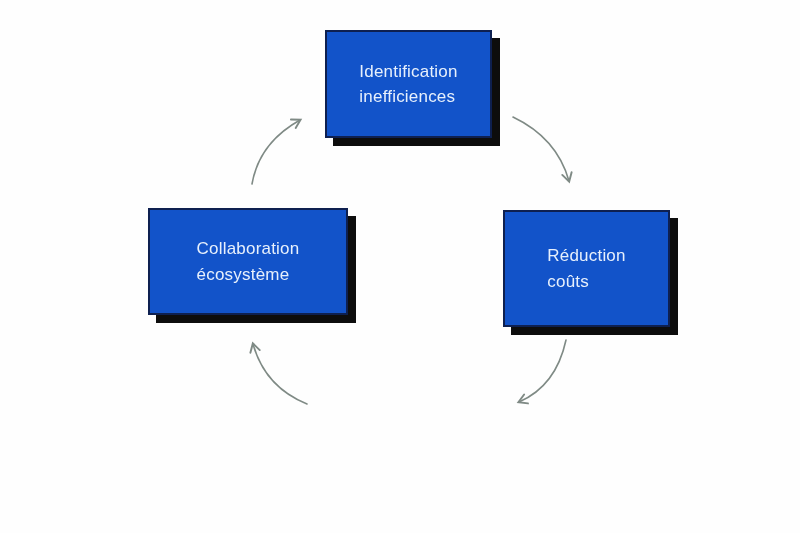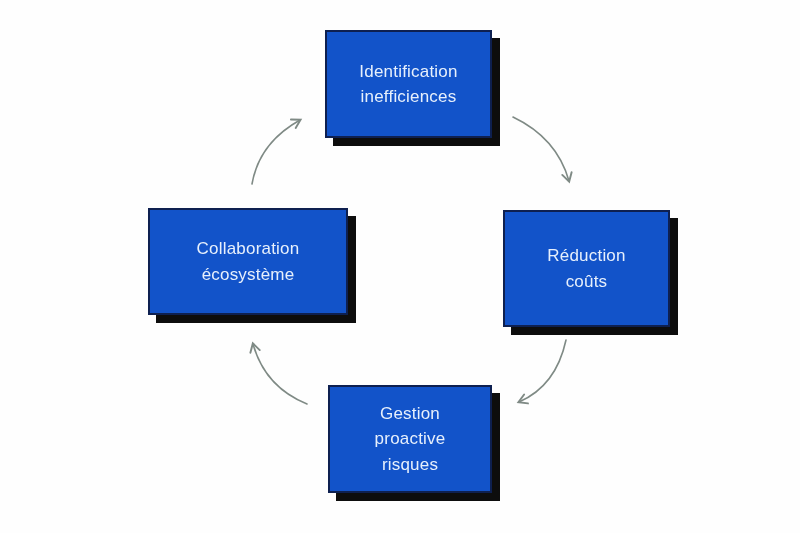--- a/index.html
+++ b/index.html
@@ -41,21 +41,20 @@
     stroke-linejoin:miter;
   }
   .node{
     position:absolute;
     background:var(--node-fill);
     border:2px solid var(--node-border);
     box-shadow:8px 8px 0 var(--node-shadow);
     display:flex;
     align-items:center;
     justify-content:center;
-    text-align:center;
   }
   .node-label{
     color:var(--node-text);
     font-size:17px;
     font-weight:500;
     line-height:1.5;
     white-space:pre-line;
     letter-spacing:0.2px;
   }
   .node-top{   left:325px; top:30px;  width:167px; height:108px; }
@@ -83,24 +82,19 @@
   <div class="node node-top">
     <span class="node-label">Identification
 inefficiences</span>
   </div>
 
   <div class="node node-right">
     <span class="node-label">Réduction
 coûts</span>
   </div>
 
-  <div class="node node-bottom">
-    <span class="node-label">Gestion
-proactive
-risques</span>
-  </div>
 
   <div class="node node-left">
     <span class="node-label">Collaboration
 écosystème</span>
   </div>
 
 </div>
 
 </body></html>

